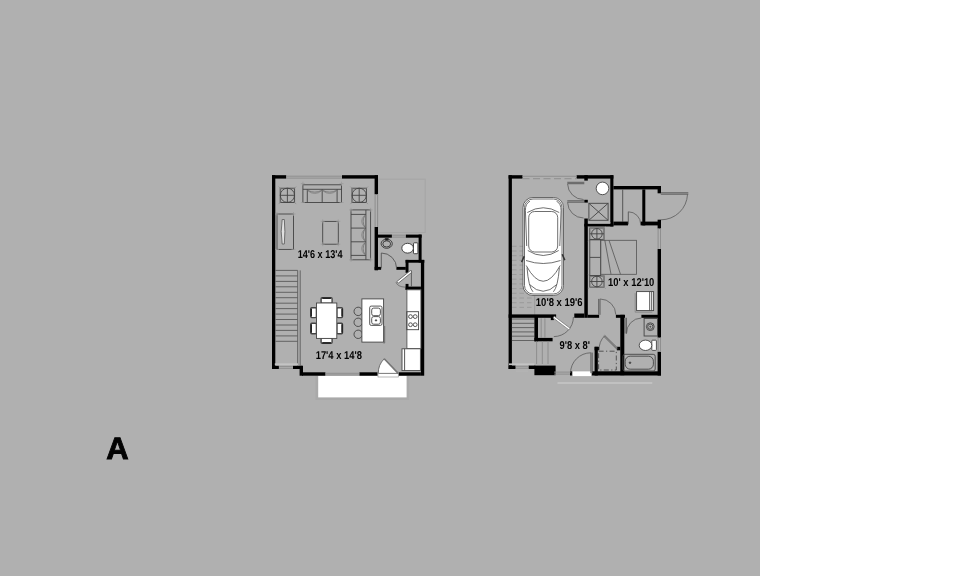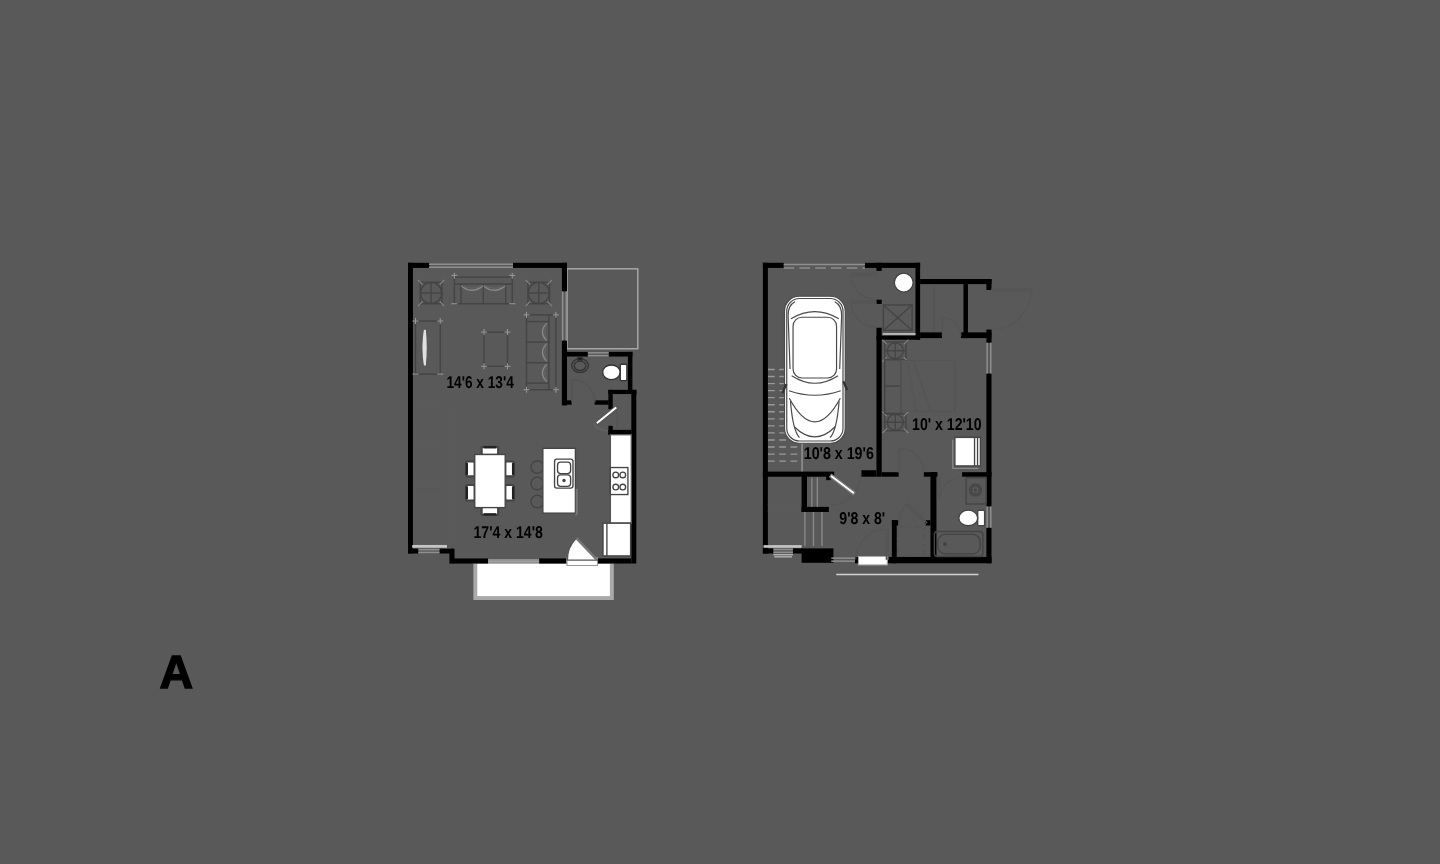--- a/index.html
+++ b/index.html
@@ -1,16 +1,16 @@
 <!DOCTYPE html>
 <html><head>
 <meta charset="utf-8">
 <style>
 html,body{margin:0;padding:0;background:#fff;}
-#canvas{position:relative;width:960px;height:576px;background:#c2410c;overflow:hidden;filter:grayscale(1);}
+#canvas{position:relative;width:760px;height:576px;background:#84cc16;overflow:hidden;filter:grayscale(1);}
 text{font-family:"Liberation Sans",sans-serif;font-weight:bold;fill:#000;text-rendering:geometricPrecision;opacity:0.99;}
 </style>
 </head>
 <body>
 <div id="canvas">
 <svg width="960" height="576" viewBox="0 0 960 576">
 
 <g stroke-linecap="butt">
 
 <rect x="378" y="179.2" width="47.2" height="53.3" fill="none" stroke="#a6a6a6" stroke-width="1"></rect>

